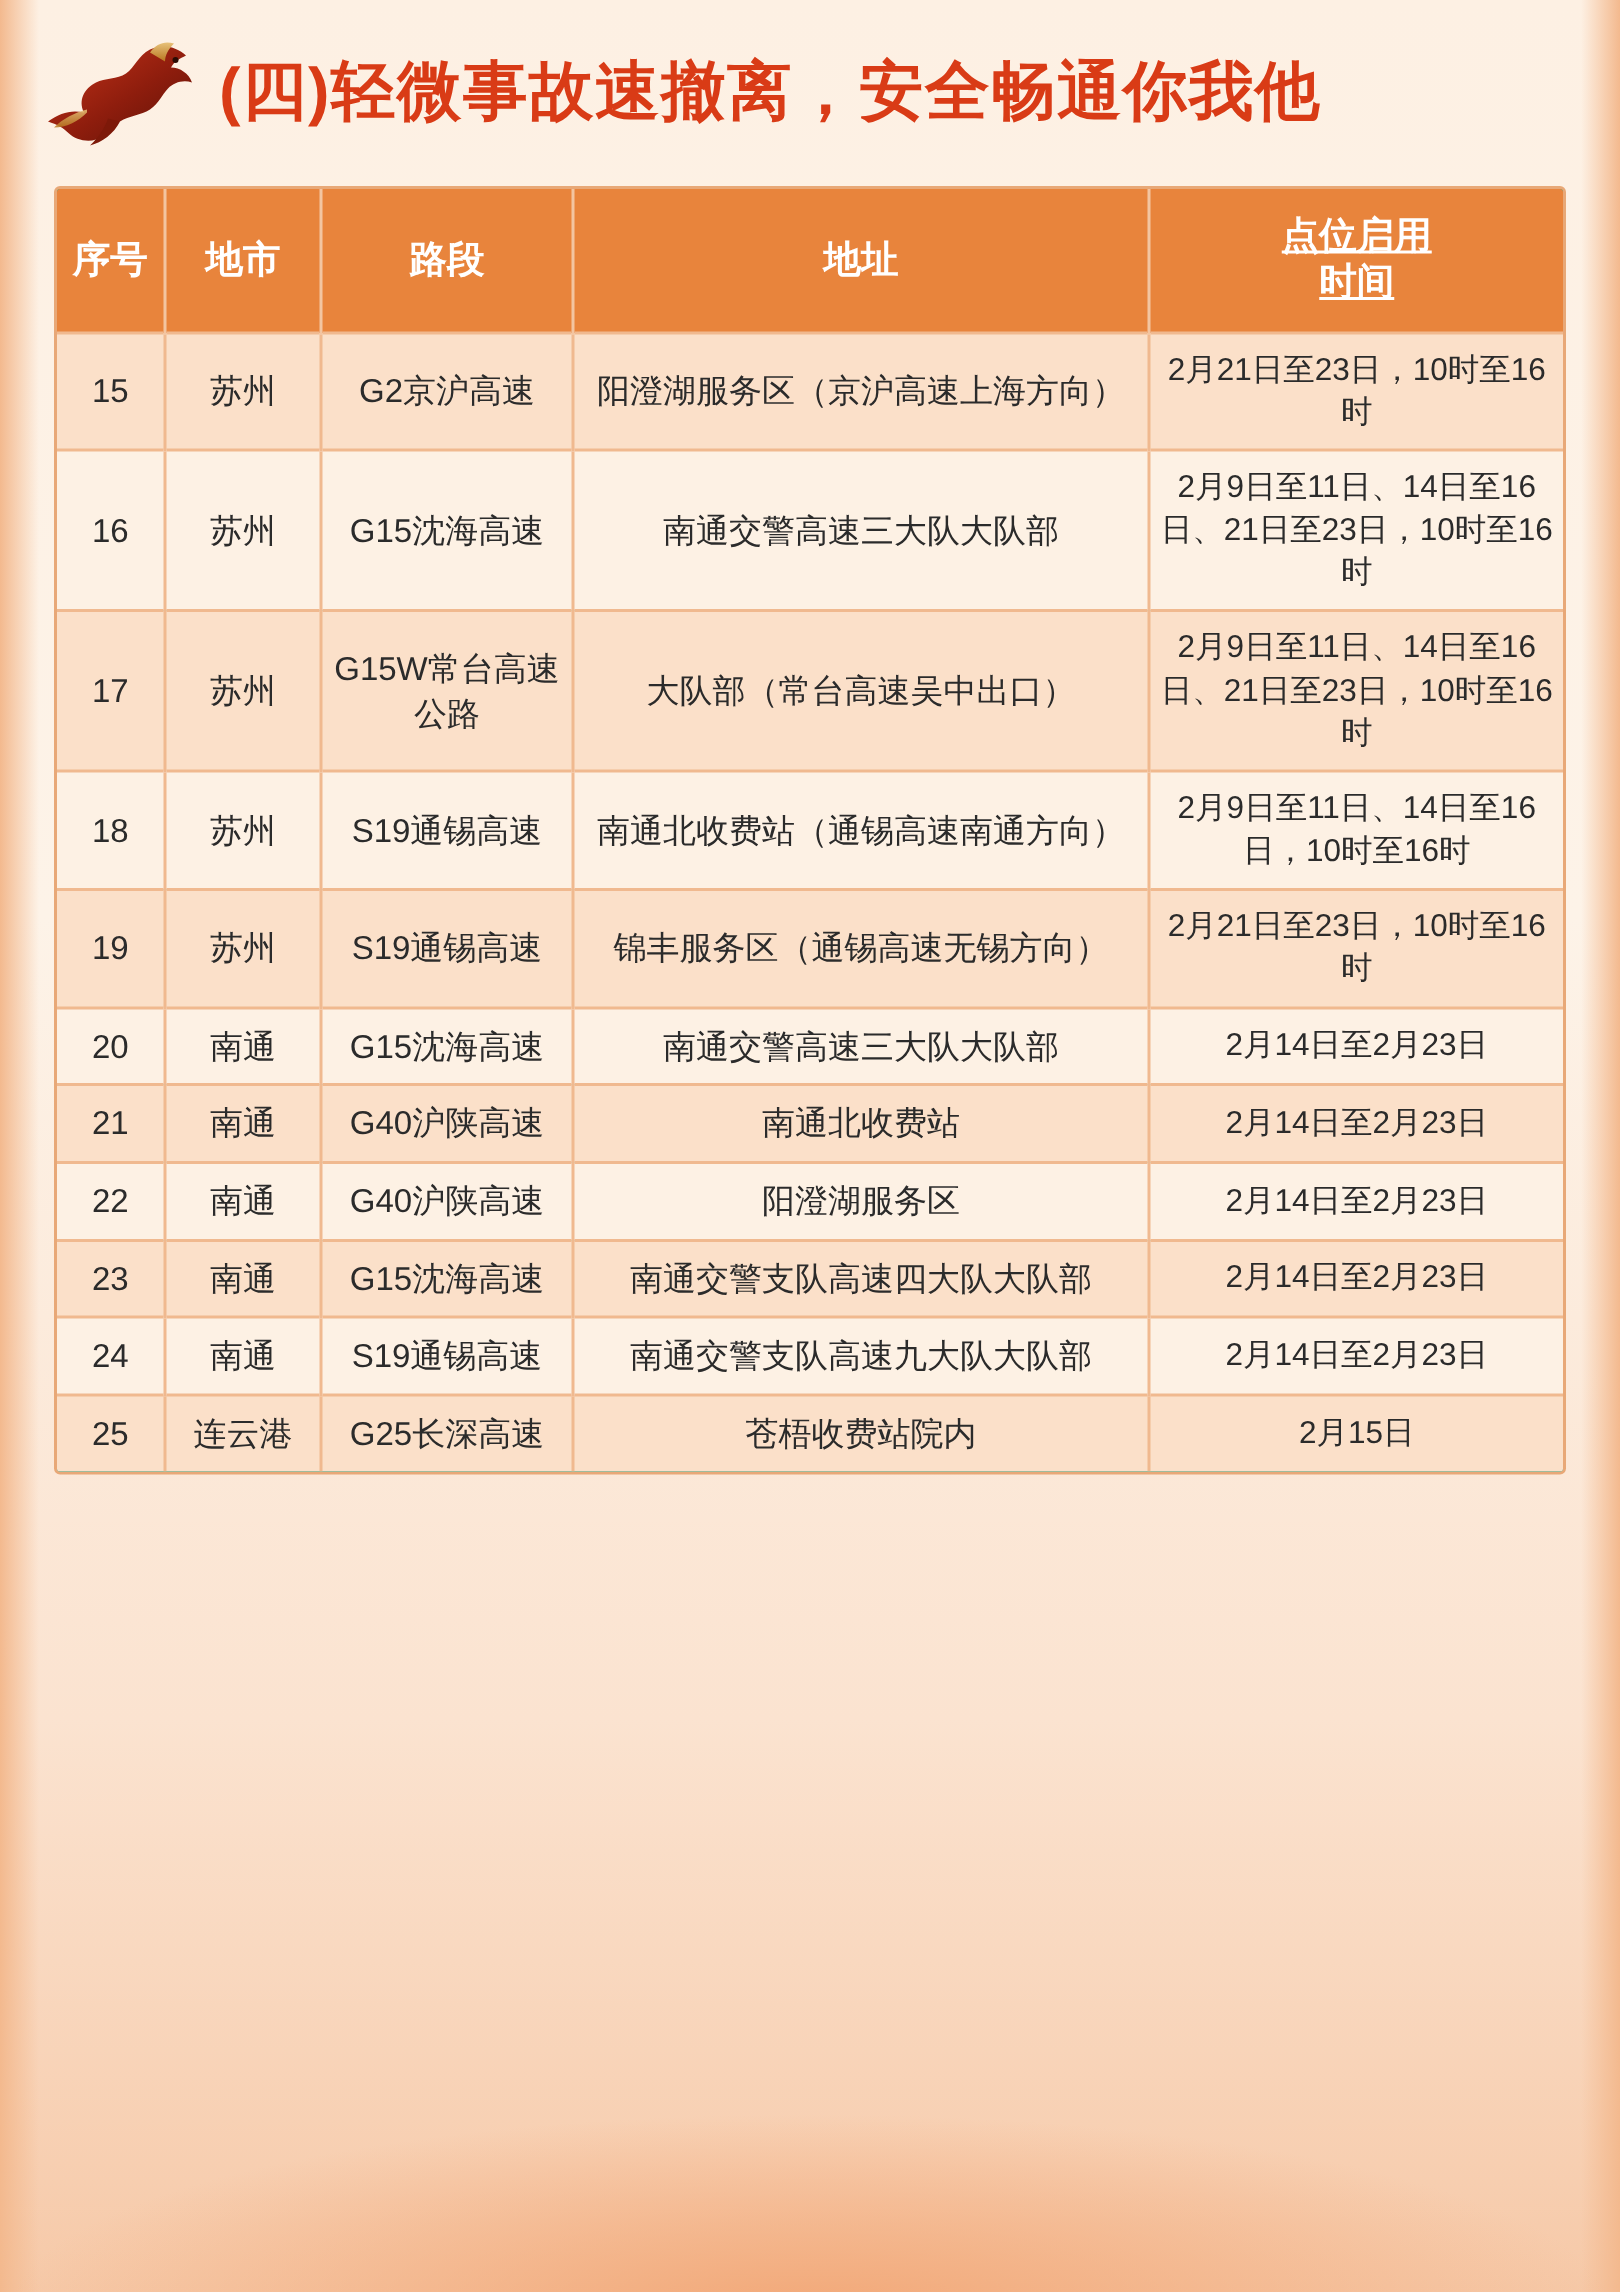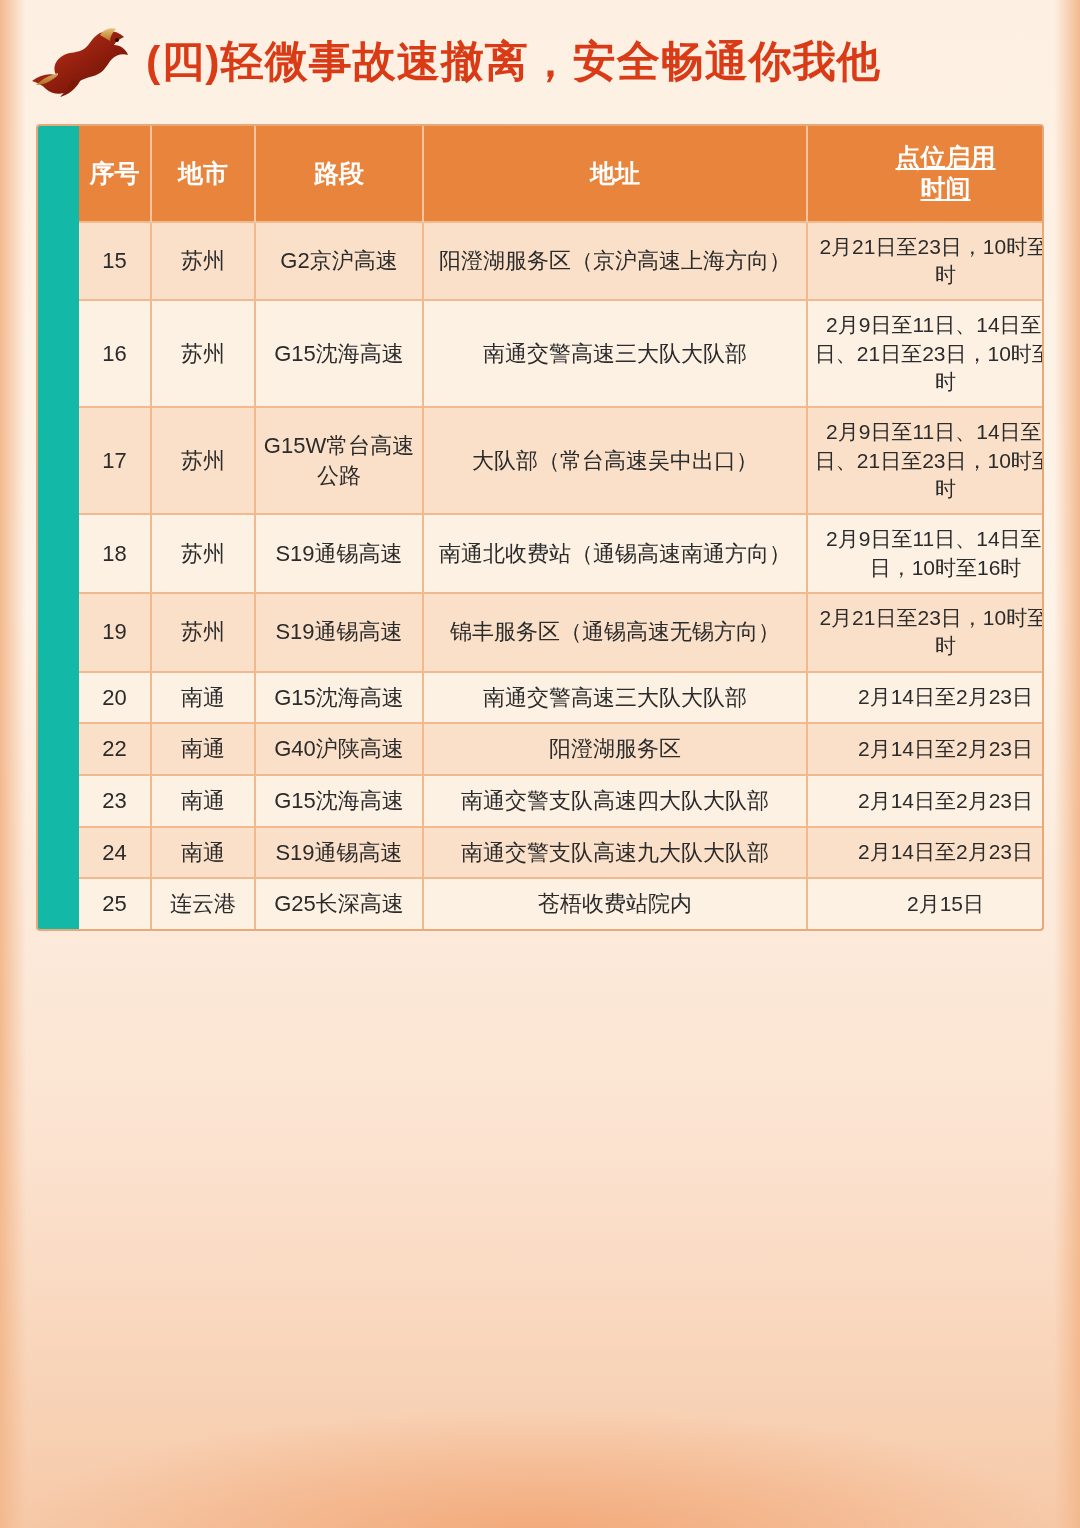--- a/index.html
+++ b/index.html
@@ -61,21 +61,20 @@
     white-space: nowrap;
     line-height: 1;
   }
 
   .table-wrap {
     margin: 28px 36px 0 36px;
     border: 2px solid #e8a877;
     border-radius: 4px;
     overflow: hidden;
     background: #14b8a6;
-    padding-left: 41px;
   }
   table {
     border-collapse: collapse;
     width: 100%;
     table-layout: fixed;
   }
   thead th {
     background: #e8843c;
     color: #ffffff;
     font-size: 25px;
@@ -195,20 +194,27 @@
           <td class="cell-time">2月21日至23日，10时至16时</td>
         </tr>
         <tr>
           <td>20</td>
           <td>南通</td>
           <td>G15沈海高速</td>
           <td>南通交警高速三大队大队部</td>
           <td class="cell-time">2月14日至2月23日</td>
         </tr>
         <tr>
+          <td>21</td>
+          <td>南通</td>
+          <td>G40沪陕高速</td>
+          <td>南通北收费站</td>
+          <td class="cell-time">2月14日至2月23日</td>
+        </tr>
+        <tr>
           <td>22</td>
           <td>南通</td>
           <td>G40沪陕高速</td>
           <td>阳澄湖服务区</td>
           <td class="cell-time">2月14日至2月23日</td>
         </tr>
         <tr>
           <td>23</td>
           <td>南通</td>
           <td>G15沈海高速</td>

